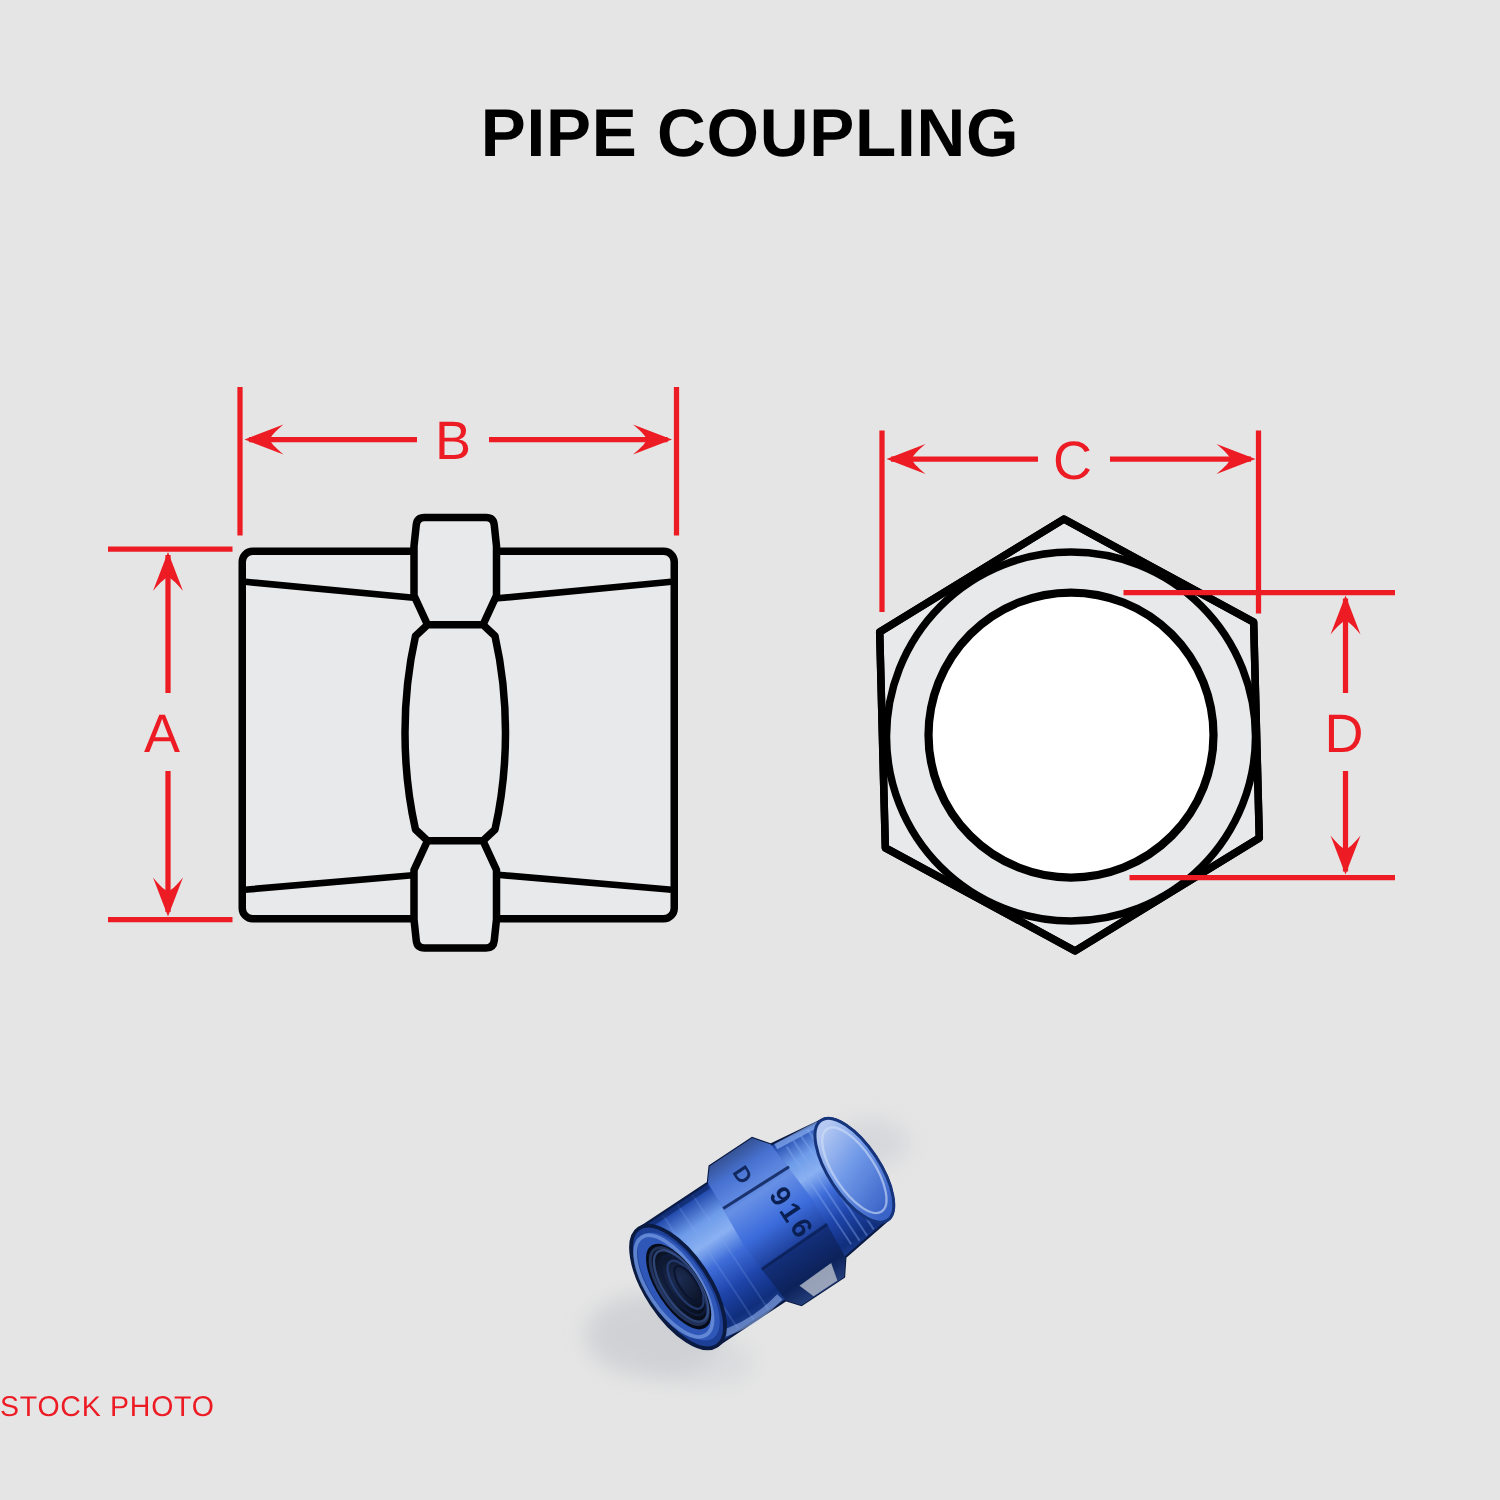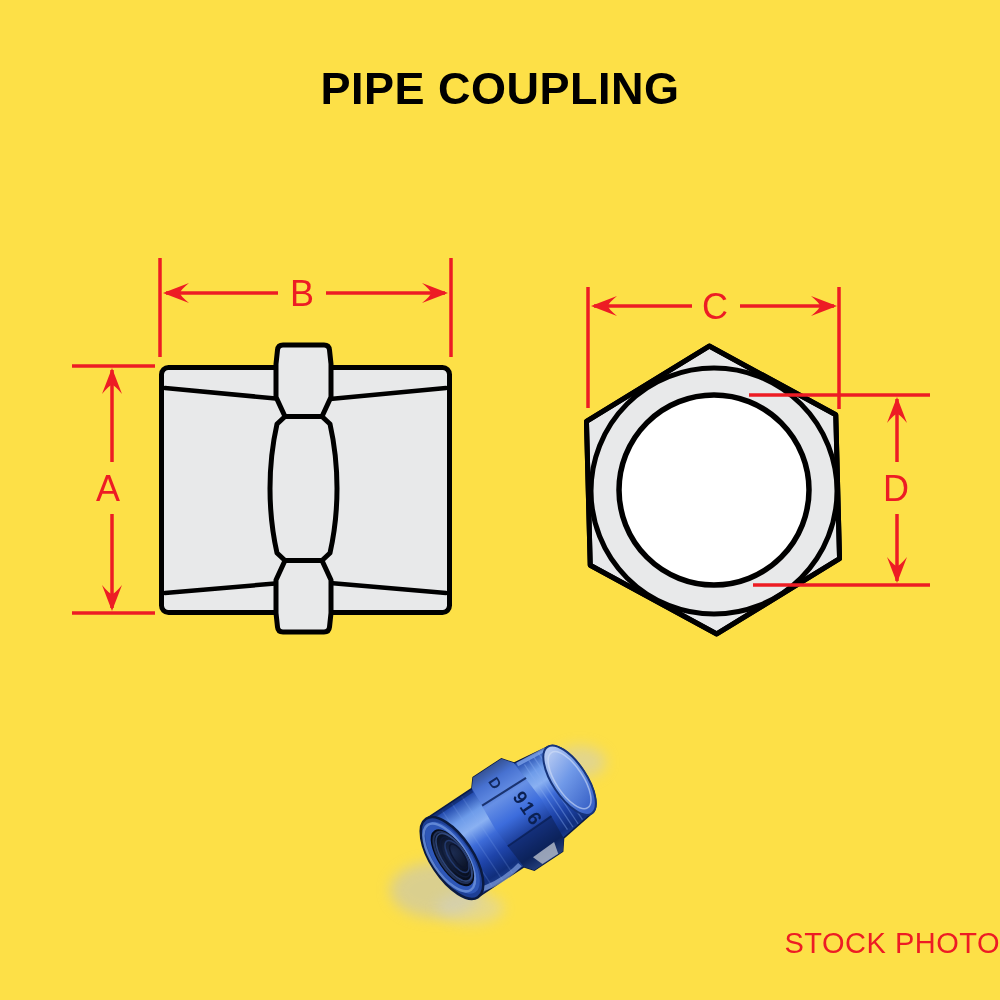--- a/index.html
+++ b/index.html
@@ -1,21 +1,21 @@
 <!DOCTYPE html>
 <html><head>
 <meta charset="utf-8">
 <style>
   html,body{margin:0;padding:0;background:#ffffff;}
-  .canvas{position:relative;width:1000px;height:1000px;background:#fde047;overflow:hidden;
+  .canvas{position:relative;width:1000px;height:1000px;background:#e5e5e5;overflow:hidden;
           font-family:"Liberation Sans","DejaVu Sans",sans-serif;}
   .title{position:absolute;left:0;top:66px;width:100%;text-align:center;
          font-size:45px;font-weight:bold;line-height:1;color:#000;letter-spacing:.5px;}
-  .caption{position:absolute;left:0;top:929px;width:100%;text-align:right;
-           font-size:29px;line-height:1;color:#ed1c24;letter-spacing:.5px;}
+  .caption{position:absolute;left:0;top:929px;width:100%;text-align:left;
+           font-size:19px;line-height:1;color:#ed1c24;letter-spacing:.5px;}
   svg.diagram{position:absolute;left:0;top:0;}
   .dim-label{font-size:36px;fill:#ed1c24;font-family:"Liberation Sans","DejaVu Sans",sans-serif;}
   .stamp{font-family:"Liberation Sans","DejaVu Sans",sans-serif;font-weight:bold;fill:#0b2052;}
 </style>
 </head>
 <body>
 
 <div class="canvas">
 
   <div class="title">PIPE COUPLING</div>

